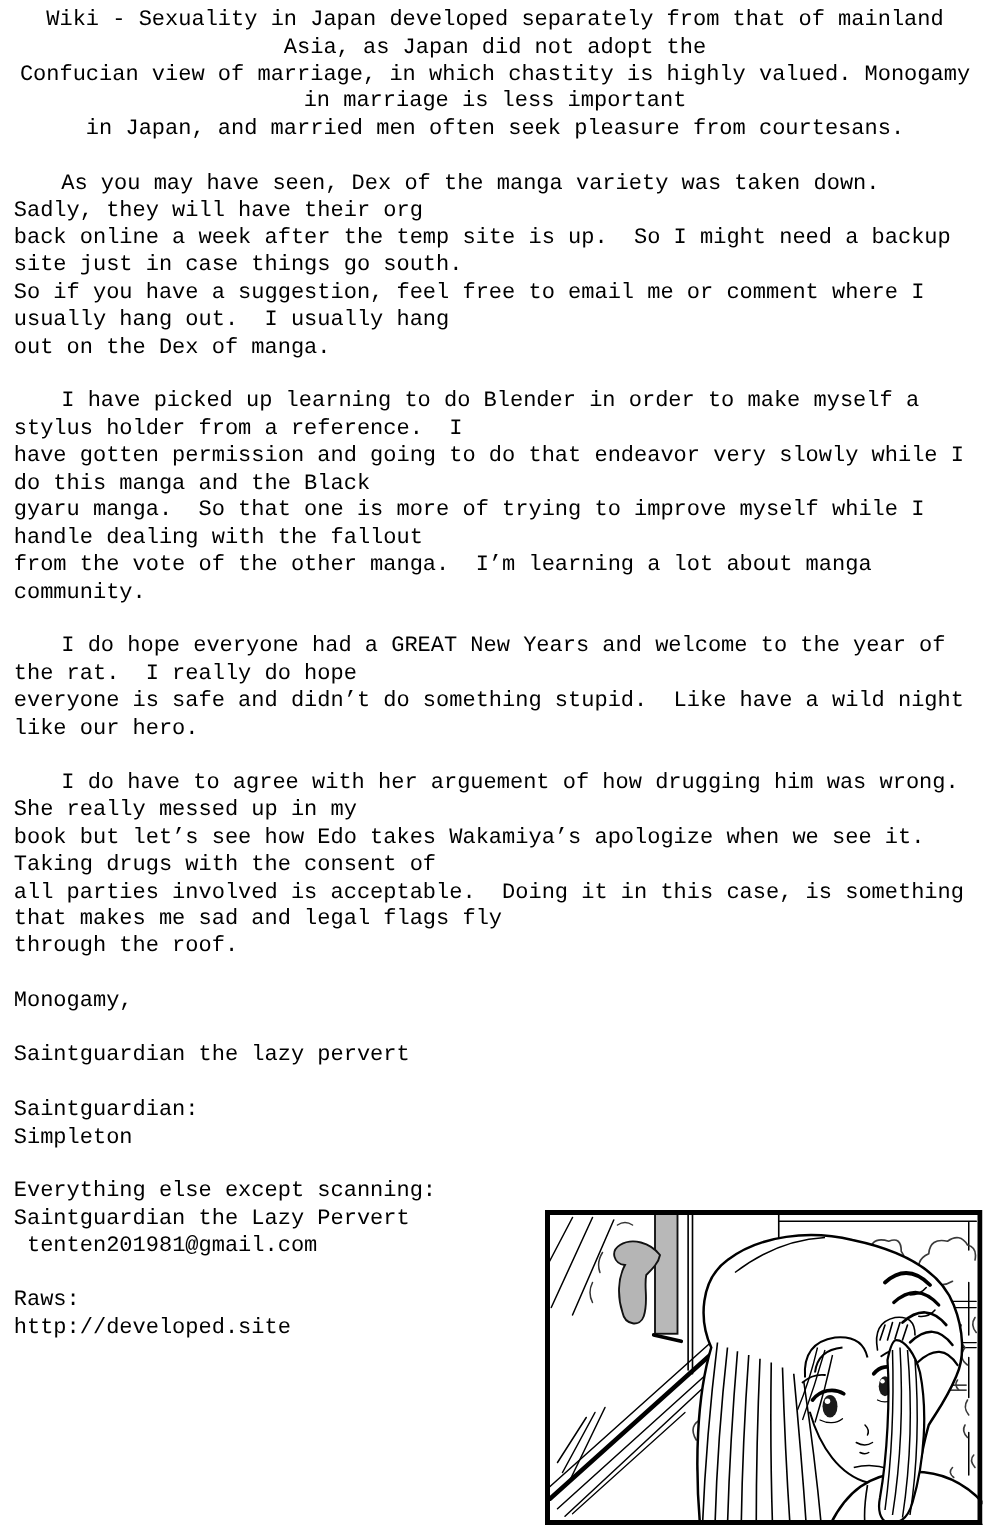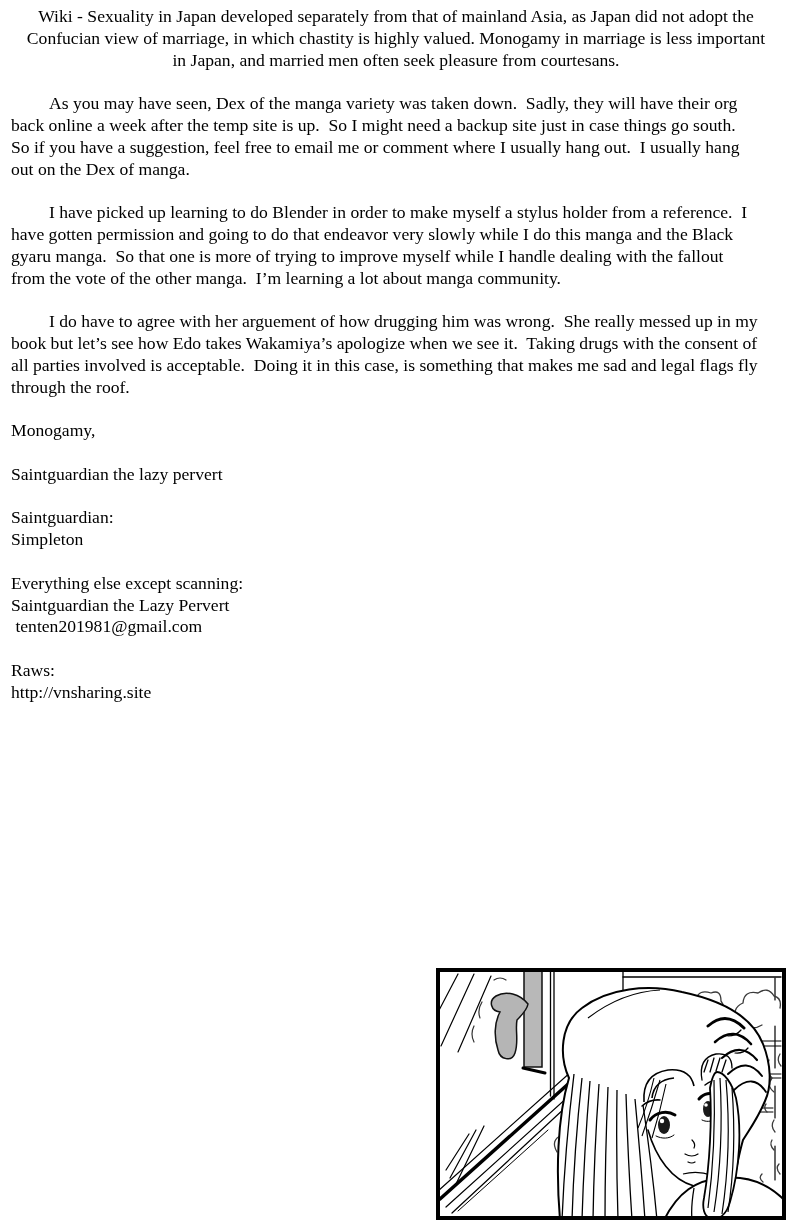--- a/index.html
+++ b/index.html
@@ -2,21 +2,21 @@
 <html><head>
 <meta charset="utf-8">
 <style>
   html, body { margin: 0; padding: 0; background: #ffffff; }
   .page {
     position: relative;
     width: 792px;
     height: 1224px;
     background: #ffffff;
     color: #000000;
-    font-family: Liberation Serif, serif;
+    font-family: Liberation Mono, monospace;
     font-size: 17.6px;
     line-height: 21.8px;
     overflow: hidden;
   }
   .text-col {
     position: absolute;
     left: 11px;
     top: 6px;
     width: 770px;
   }
@@ -45,33 +45,35 @@
 Confucian view of marriage, in which chastity is highly valued. Monogamy in marriage is less important
 in Japan, and married men often seek pleasure from courtesans.</p>
     <p class="indent">As you may have seen, Dex of the manga variety was taken down.  Sadly, they will have their org
 back online a week after the temp site is up.  So I might need a backup site just in case things go south.
 So if you have a suggestion, feel free to email me or comment where I usually hang out.  I usually hang
 out on the Dex of manga.</p>
     <p class="indent">I have picked up learning to do Blender in order to make myself a stylus holder from a reference.  I
 have gotten permission and going to do that endeavor very slowly while I do this manga and the Black
 gyaru manga.  So that one is more of trying to improve myself while I handle dealing with the fallout
 from the vote of the other manga.  I’m learning a lot about manga community.</p>
+    <p class="indent">I do hope everyone had a GREAT New Years and welcome to the year of the rat.  I really do hope
+everyone is safe and didn’t do something stupid.  Like have a wild night like our hero.</p>
     <p class="indent">I do have to agree with her arguement of how drugging him was wrong.  She really messed up in my
 book but let’s see how Edo takes Wakamiya’s apologize when we see it.  Taking drugs with the consent of
 all parties involved is acceptable.  Doing it in this case, is something that makes me sad and legal flags fly
 through the roof.</p>
     <p>Monogamy,</p>
     <p>Saintguardian the lazy pervert</p>
     <p>Saintguardian:
 Simpleton</p>
     <p>Everything else except scanning:
 Saintguardian the Lazy Pervert
  tenten201981@gmail.com</p>
     <p>Raws:
-http://vnsharing.site</p>
+http://developed.site</p>
   </div>
 
   <div class="panel">
     <svg width="350" height="252" viewBox="0 0 350 252" role="img" aria-label="Black-and-white manga panel: a girl with chin-length hair glances back over her bare shoulder amid bath steam, with a window frame, sill and hanging branch behind her.">
 
       <g stroke="#000" fill="none" stroke-linecap="round">
 
         <path d="M22 6 L0 48" stroke-width="1.2"></path>
         <path d="M38 6 L5 78" stroke-width="1.2"></path>
         <path d="M55 8 L22 84" stroke-width="1.2"></path>

